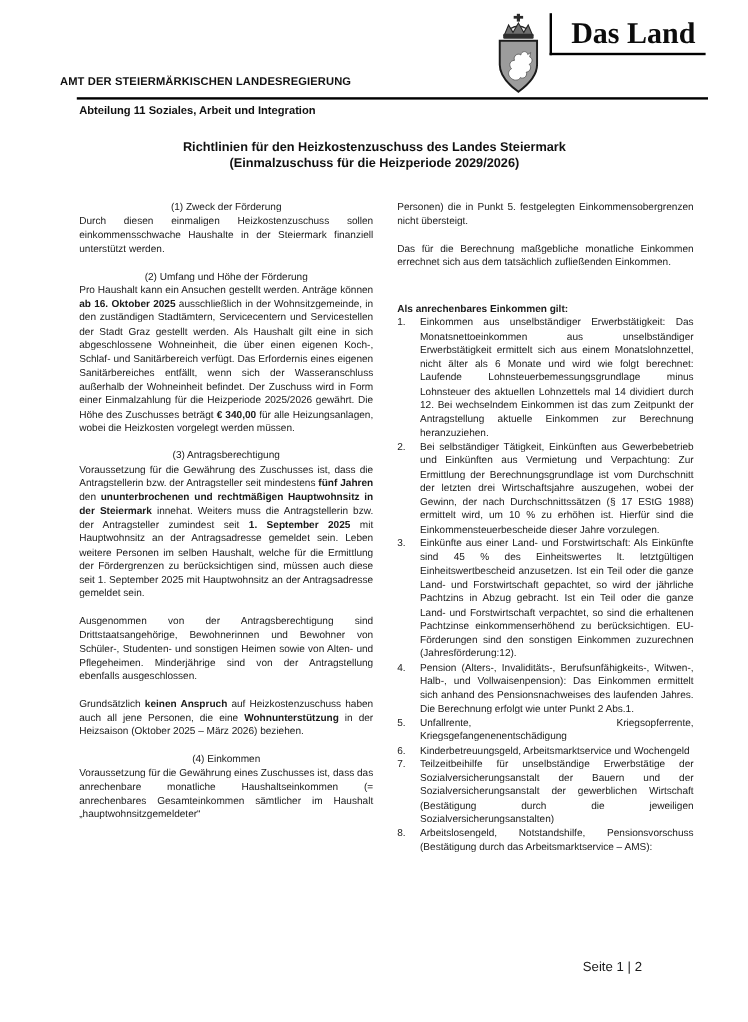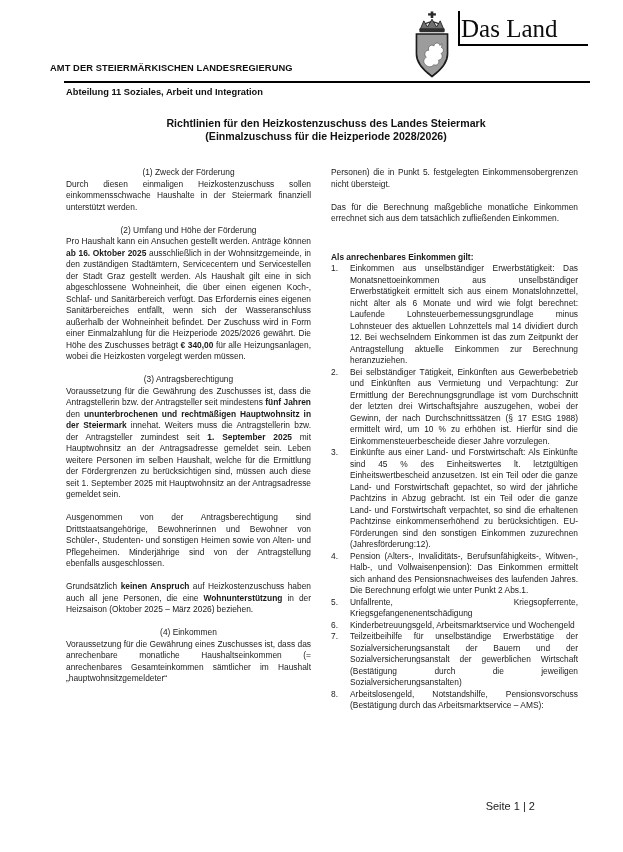--- a/index.html
+++ b/index.html
@@ -10,25 +10,25 @@
 
   
   .office { position:absolute; left:50px; top:63px; font-size:9.3px; font-weight:700; letter-spacing:0.1px; color:#111;text-align:right; }
   .rule { position:absolute; left:64px; top:81px; width:526px; height:1.8px; background:#000; }
   .department { position:absolute; left:66px; top:87px; font-size:9.3px; font-weight:700; color:#111; }
 
   
   .logo { position:absolute; left:414px; top:11px; display:flex; }
   .crest { width:36px; height:68px; margin-right:8px; }
   .logo-text { width:130px; font-family:"Liberation Serif", serif; font-size:25px; color:#0c0c0c; }
-  .logo-l1 { height:35px; line-height:35px; border-left:2.5px solid #000; border-bottom:2.5px solid #000; padding-left:1px; box-sizing:border-box; }
+  .logo-l1 { height:35px; line-height:35px; border-left:2.5px solid #000; border-bottom:2.5px solid #000; padding-left:16px; box-sizing:border-box;font-weight:bold; }
   .logo-l2 { height:35px; line-height:32px; border-right:2.5px solid #000; padding-left:7px; box-sizing:border-box; }
 
   
-  .title { position:absolute; left:66px; top:117px; width:520px; text-align:center; font-weight:700; font-size:10.6px; line-height:13px; color:#111; }
+  .title { position:absolute; left:52px; top:117px; width:520px; text-align:center; font-weight:700; font-size:10.6px; line-height:13px; color:#111; }
 
   
   .columns { position:absolute; left:66px; top:167px; width:512px; display:flex; gap:20px; }
   .col { font-size:8.4px; line-height:11.5px; text-align:justify; hyphens:auto; -webkit-hyphens:auto; }
   .col-left { width:245px; }
   .col-right { width:247px; }
   .sec-h { font-weight:400; text-align:center; }
   .para { margin:0 0 11.5px 0; }
   .gap-lg { margin-bottom:27px; }
   .list-h { font-weight:700; }
@@ -58,21 +58,21 @@
       <path d="M3,27.5 H41 V52 C41,63 33,71.5 22,79.5 C11,71.5 3,63 3,52 Z" fill="#9c9c9c" stroke="#1b1b1b" stroke-width="2"></path>
       <path d="M14,65 C10.5,62 12,57.5 15,56 C11.5,52.5 13.5,47.5 18,47.5 C16.5,43 21,39.5 24.5,42 C25,37.5 31,37.5 31.5,41.5 L34.5,39.5 L33.5,44 C37,45.5 36.5,50 33,51.5 C36,54.5 34,59 30,59.5 C31.5,63.5 27.5,67 24,65 C22.5,68.5 16.5,68.5 14,65 Z" fill="#ffffff" stroke="#555555" stroke-width="0.8"></path>
     </svg>
     <div class="logo-text">
       <div class="logo-l1">Das Land</div>
     </div>
   </div>
 
   <div class="title">
     <div>Richtlinien für den Heizkostenzuschuss des Landes Steiermark</div>
-    <div>(Einmalzuschuss für die Heizperiode 2028/2026)</div>
+    <div>(Einmalzuschuss für die Heizperiode 2029/2026)</div>
   </div>
 
   <div class="columns">
 
     <div class="col col-left">
       <div class="sec-h">(1) Zweck der Förderung</div>
       <p class="para"><span>Durch diesen einmaligen Heizkostenzuschuss sollen einkommensschwache Haushalte in der Steiermark finanziell unterstützt werden.</span></p>
 
       <div class="sec-h">(2) Umfang und Höhe der Förderung</div>
       <p class="para"><span>Pro Haushalt kann ein Ansuchen gestellt werden. Anträge können </span><b>ab 16. Oktober 2025</b><span> ausschließlich in der Wohnsitzgemeinde, in den zuständigen Stadtämtern, Servicecentern und Servicestellen der Stadt Graz gestellt werden. Als Haushalt gilt eine in sich abgeschlossene Wohneinheit, die über einen eigenen Koch-, Schlaf- und Sanitärbereich verfügt. Das Erfordernis eines eigenen Sanitärbereiches entfällt, wenn sich der Wasseranschluss außerhalb der Wohneinheit befindet. Der Zuschuss wird in Form einer Einmalzahlung für die Heizperiode 2025/2026 gewährt. Die Höhe des Zuschusses beträgt </span><b>€ 340,00</b><span> für alle Heizungsanlagen, wobei die Heizkosten vorgelegt werden müssen.</span></p>

